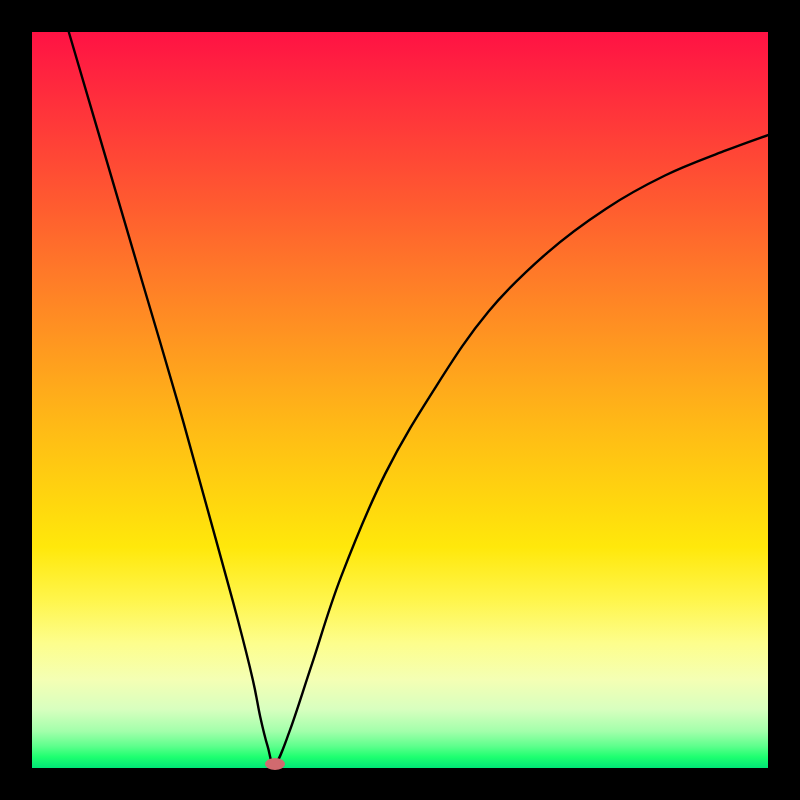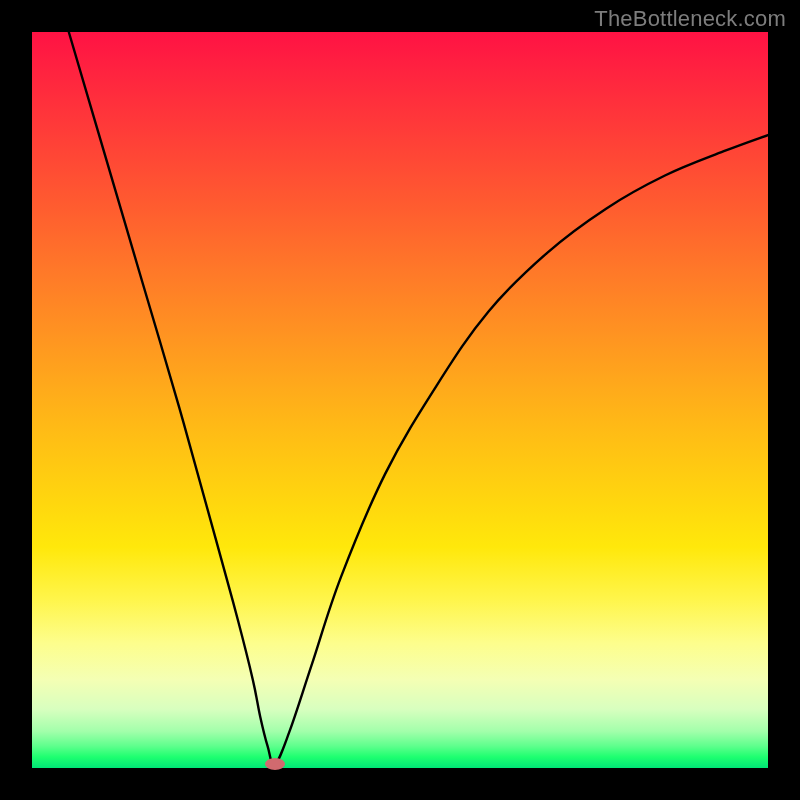--- a/index.html
+++ b/index.html
@@ -81,14 +81,13 @@
 </head>
 <body>
 
 <div class="frame">
   <div class="plot-area">
     <svg class="curve" viewBox="0 0 736 736" preserveAspectRatio="none">
       <path d="M 36.800000000000004 0 C 43.42400000000001 22.5216, 60.35200000000001 80.07680000000002, 73.60000000000001 125.12 C 86.84800000000001 170.1632, 97.15199999999999 205.19679999999994, 110.39999999999999 250.23999999999995 C 123.648 295.28319999999997, 133.95200000000003 328.992, 147.20000000000002 375.36 C 160.448 421.728, 173.4016 469.42080000000004, 184 507.84000000000003 C 194.5984 546.2592, 199.45600000000002 563.6288, 206.08 588.8 C 212.704 613.9712, 216.82559999999998 630.4576000000001, 220.79999999999998 647.6800000000001 C 224.77439999999999 664.9024000000001, 225.5104 672.5568000000001, 228.16 684.48 C 230.8096 696.4032, 232.87040000000002 705.3087999999999, 235.52 713.92 C 238.1696 722.5312, 238.90560000000002 734.9696, 242.88000000000002 732.32 C 246.85440000000003 729.6704000000001, 250.97599999999997 717.0848000000001, 257.59999999999997 699.2 C 264.224 681.3152, 270.4064 660.7808, 279.68 632.96 C 288.9536 605.1392000000001, 295.872 579.0848, 309.12 544.64 C 322.368 510.1952, 336.0576 476.04479999999995, 353.28 441.59999999999997 C 370.50239999999997 407.1552, 386.2528 382.4256, 404.8 353.28 C 423.34720000000004 324.13439999999997, 436.448 303.52639999999997, 456.32 279.68 C 476.192 255.83360000000002, 494.00319999999994 239.34720000000007, 515.1999999999999 220.80000000000007 C 536.3968 202.25280000000006, 552.8832 190.5504, 574.08 176.64 C 595.2768000000001 162.72959999999998, 611.7632000000001 153.85343999999998, 632.96 143.51999999999998 C 654.1568 133.18656, 673.2927999999999 126.51839999999997, 691.8399999999999 119.23199999999997 C 710.3871999999999 111.94559999999997, 728.0512 105.95455999999996, 736 103.03999999999996"></path>
     </svg>
     <div class="marker" style="left: 242.88px; top: 732.32px; background: rgb(209, 106, 111);"></div>
   </div>
-  <div class="watermark">TheBottleneck.com</div>
 </div>
 
 </body></html>

